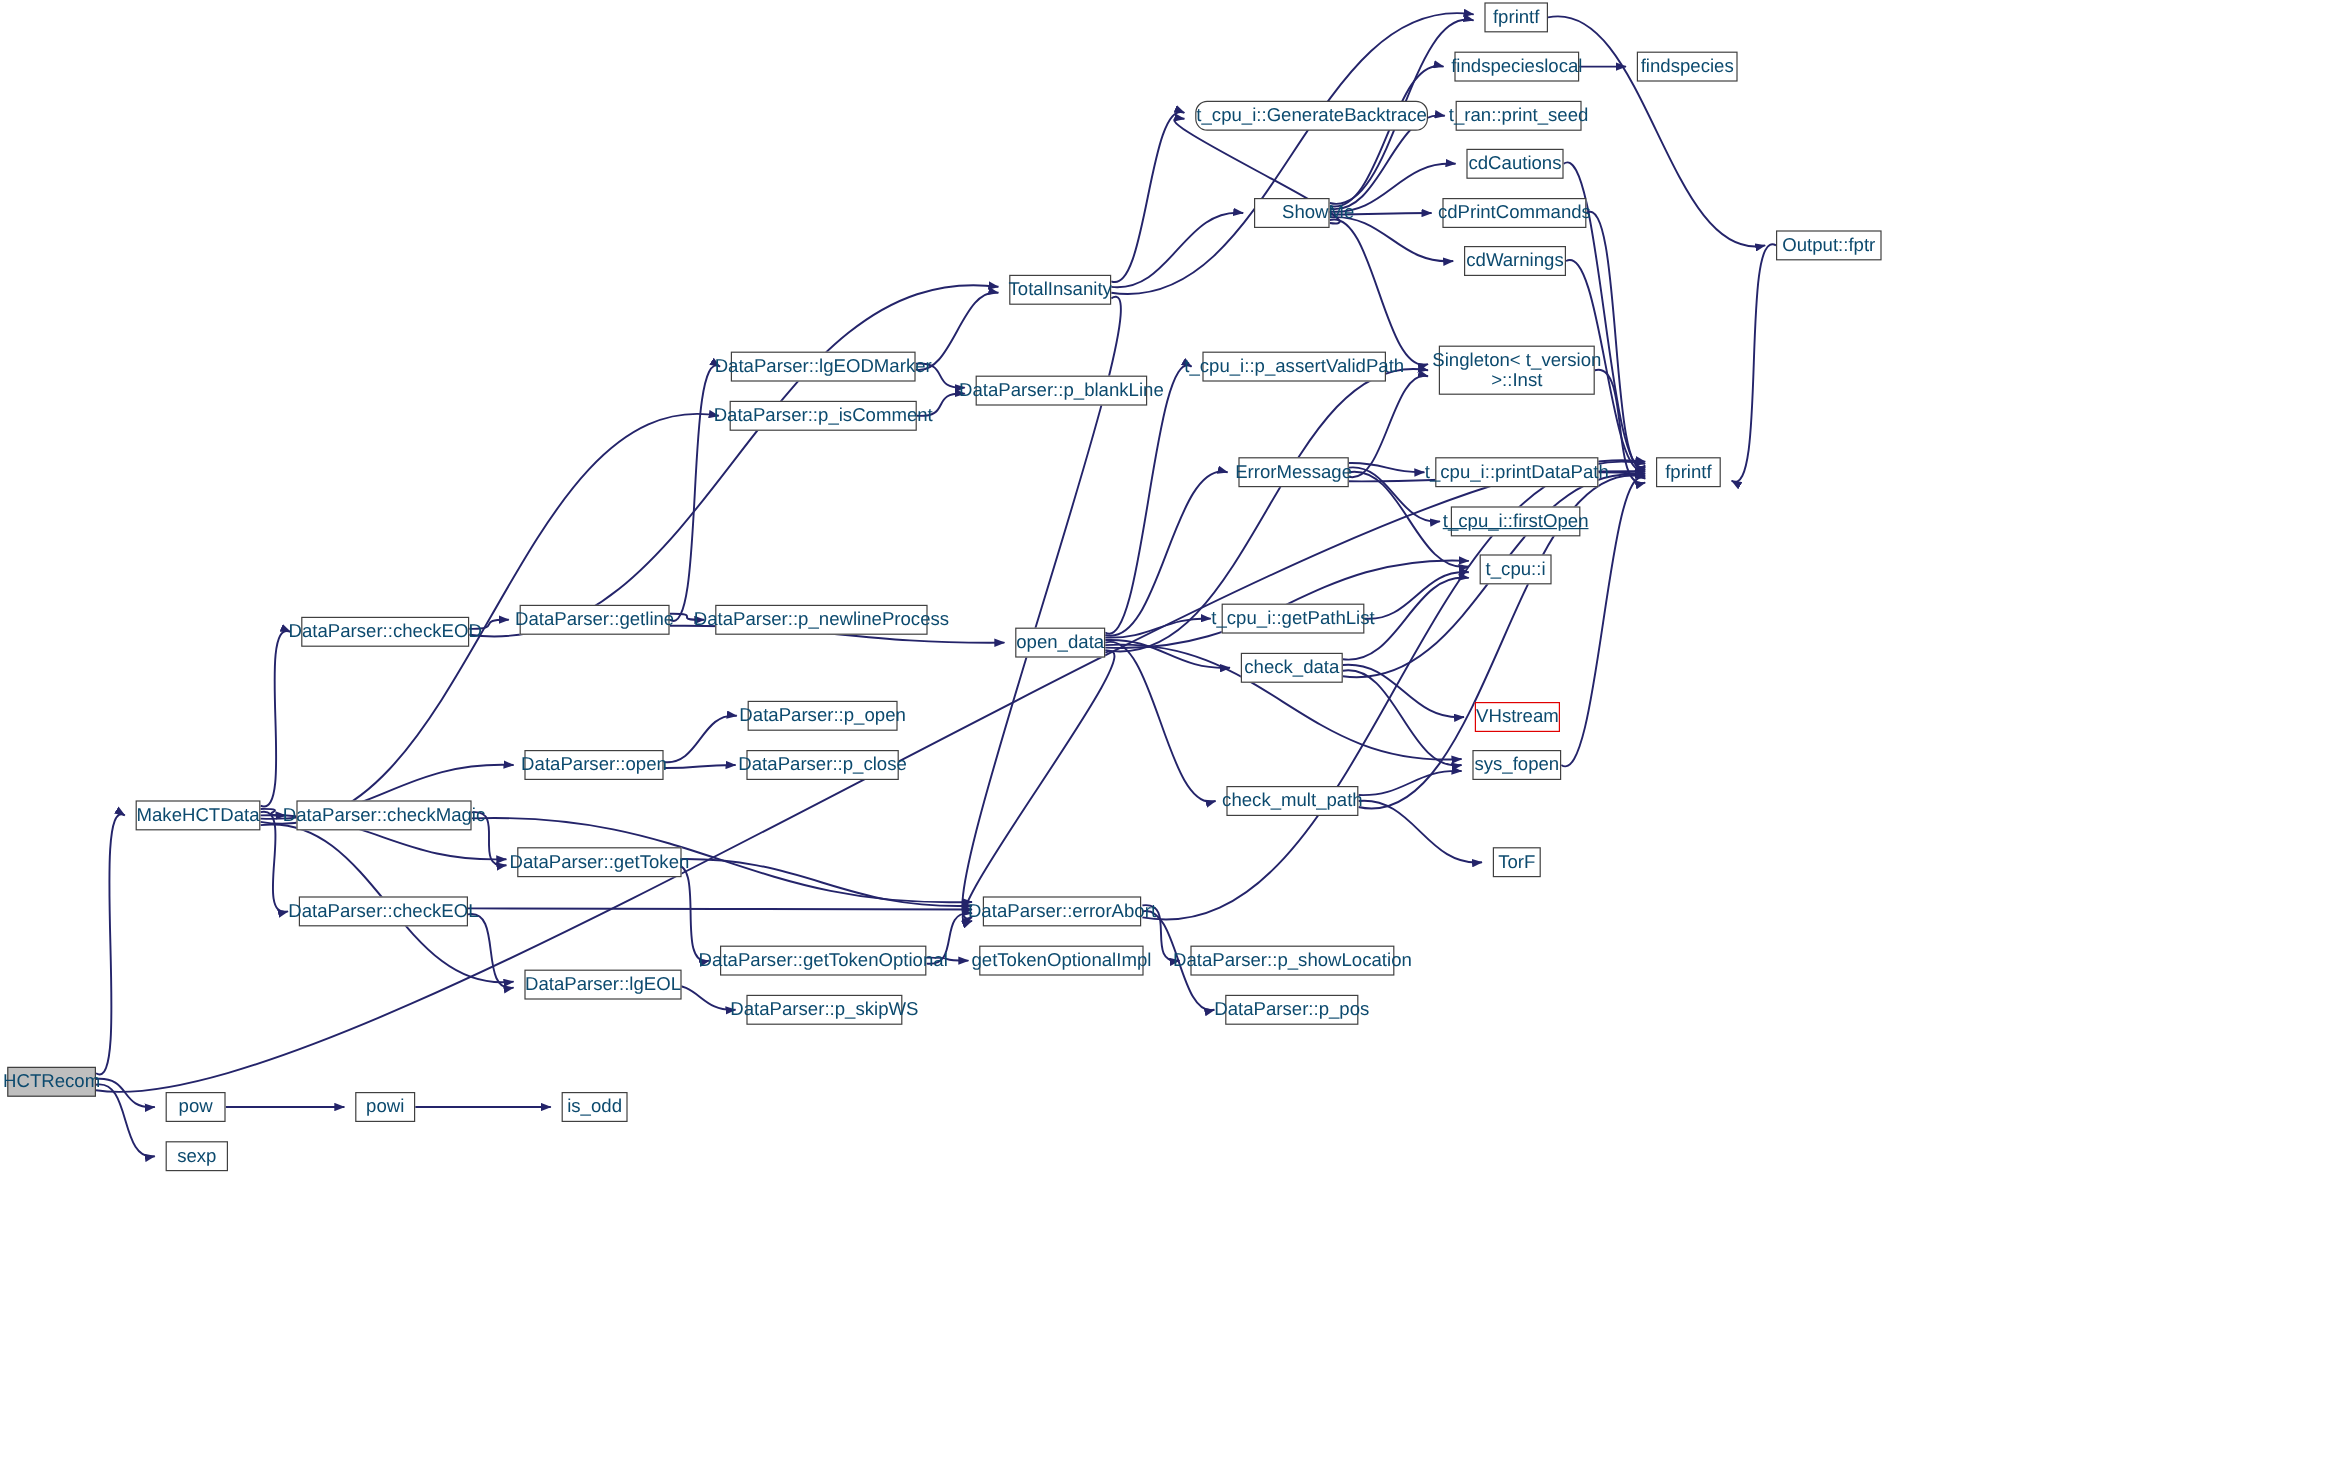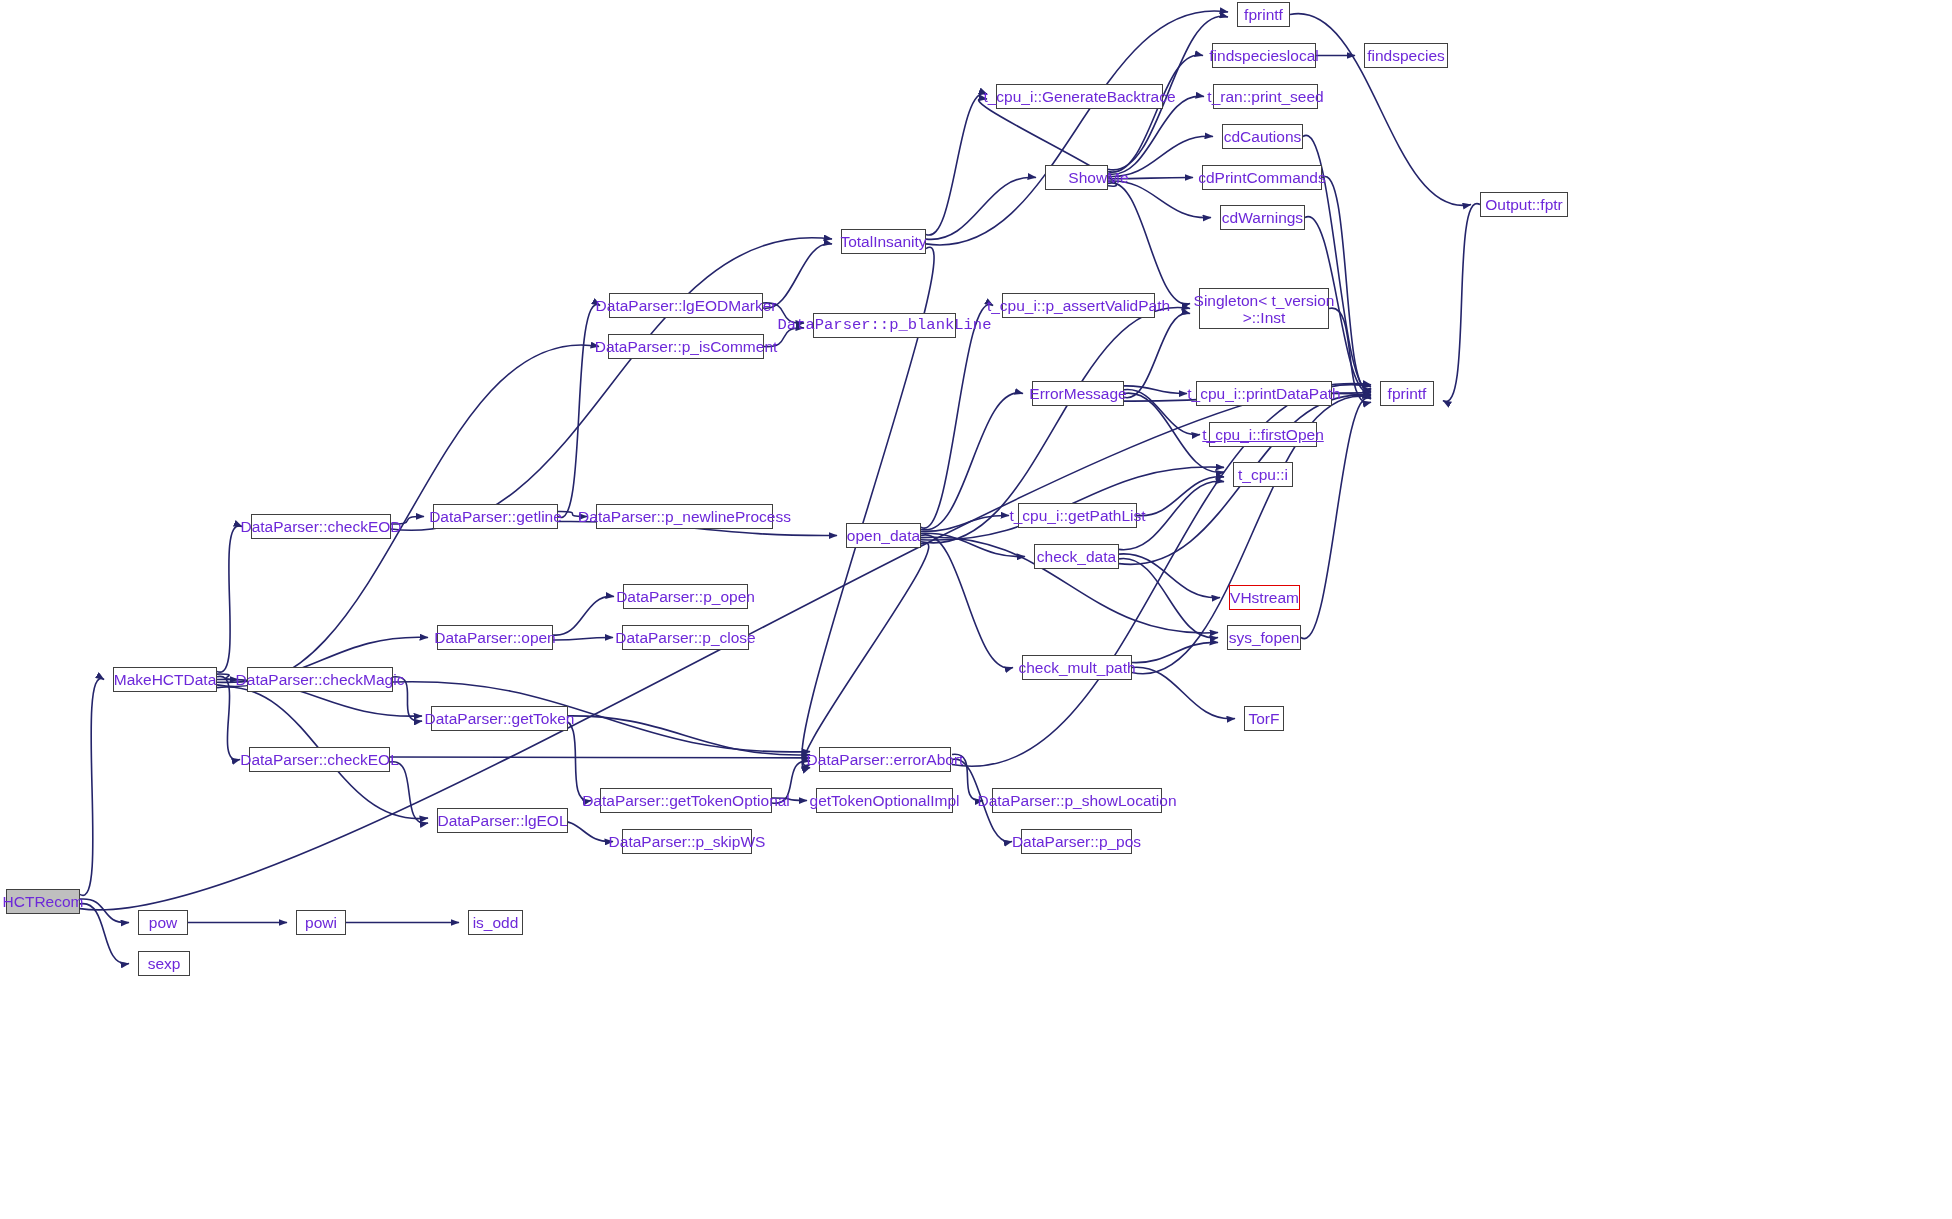--- a/index.html
+++ b/index.html
@@ -1,21 +1,21 @@
 <!DOCTYPE html>
 <html><head>
 <meta charset="utf-8">
 <style>
   html,body{margin:0;padding:0;background:#ffffff;}
   body{width:1952px;height:1219px;font-family:"Liberation Sans",sans-serif;overflow:hidden;}
   #graph{position:relative;width:1952px;height:1219px;}
   #edges{position:absolute;left:0;top:0;width:1952px;height:1219px;}
   .node{position:absolute;box-sizing:border-box;display:flex;align-items:center;
         justify-content:center;text-align:center;background:#ffffff;
-        border:1px solid #404040;color:#6d28d9;font-size:15.5px;line-height:17px;
+        border:1px solid #404040;color:#0c4a6e;font-size:15.5px;line-height:17px;
         white-space:pre;letter-spacing:0px;}
   .node.current{background:#bfbfbf;border-color:#404040;}
   .node.highlight{border-color:#e00000;border-width:1px;}
   .node .lbl{display:block;}
 </style>
 </head>
 <body>
 
 <div id="graph">
   <svg id="edges" viewBox="0 0 1952 1219" xmlns="http://www.w3.org/2000/svg">
@@ -119,26 +119,26 @@
       <div class="node" style="left: 437px; top: 625px; width: 116px; height: 25px;"><span class="lbl">DataParser::open</span></div>
       <div class="node" style="left: 431px; top: 706px; width: 137px; height: 25px;"><span class="lbl">DataParser::getToken</span></div>
       <div class="node" style="left: 437px; top: 808px; width: 131px; height: 25px;"><span class="lbl">DataParser::lgEOL</span></div>
       <div class="node" style="left: 609px; top: 293px; width: 154px; height: 25px;"><span class="lbl">DataParser::lgEODMarker</span></div>
       <div class="node" style="left: 608px; top: 334px; width: 156px; height: 25px;"><span class="lbl">DataParser::p_isComment</span></div>
       <div class="node" style="left: 596px; top: 504px; width: 177px; height: 25px;"><span class="lbl">DataParser::p_newlineProcess</span></div>
       <div class="node" style="left: 623px; top: 584px; width: 125px; height: 25px;"><span class="lbl">DataParser::p_open</span></div>
       <div class="node" style="left: 622px; top: 625px; width: 127px; height: 25px;"><span class="lbl">DataParser::p_close</span></div>
       <div class="node" style="left: 600px; top: 788px; width: 172px; height: 25px;"><span class="lbl">DataParser::getTokenOptional</span></div>
       <div class="node" style="left: 622px; top: 829px; width: 130px; height: 25px;"><span class="lbl">DataParser::p_skipWS</span></div>
-      <div class="node" style="left: 813px; top: 313px; width: 143px; height: 25px; font-family: Liberation Mono, monospace;"><span class="lbl">DataParser::p_blankLine</span></div>
+      <div class="node" style="left: 813px; top: 313px; width: 143px; height: 25px;"><span class="lbl">DataParser::p_blankLine</span></div>
       <div class="node" style="left: 841px; top: 229px; width: 85px; height: 25px;"><span class="lbl">TotalInsanity</span></div>
       <div class="node" style="left: 846px; top: 523px; width: 75px; height: 25px;"><span class="lbl">open_data</span></div>
       <div class="node" style="left: 819px; top: 747px; width: 132px; height: 25px;"><span class="lbl">DataParser::errorAbort</span></div>
       <div class="node" style="left: 816px; top: 788px; width: 137px; height: 25px;"><span class="lbl">getTokenOptionalImpl</span></div>
-      <div class="node" style="left: 996px; top: 84px; width: 167px; height: 25px;"><span class="lbl">t_cpu_i::GenerateBacktrace</span></div>
+      <div class="node" style="left: 996px; top: 84px; width: 194px; height: 25px; border-radius: 10px;"><span class="lbl">t_cpu_i::GenerateBacktrace</span></div>
       <div class="node" style="left: 1002px; top: 293px; width: 153px; height: 25px;"><span class="lbl">t_cpu_i::p_assertValidPath</span></div>
       <div class="node" style="left: 1032px; top: 381px; width: 92px; height: 25px;"><span class="lbl">ErrorMessage</span></div>
       <div class="node" style="left: 1018px; top: 503px; width: 119px; height: 25px;"><span class="lbl">t_cpu_i::getPathList</span></div>
       <div class="node" style="left: 1034px; top: 544px; width: 85px; height: 25px;"><span class="lbl">check_data</span></div>
       <div class="node" style="left: 1022px; top: 655px; width: 110px; height: 25px;"><span class="lbl">check_mult_path</span></div>
       <div class="node" style="left: 992px; top: 788px; width: 170px; height: 25px;"><span class="lbl">DataParser::p_showLocation</span></div>
       <div class="node" style="left: 1021px; top: 829px; width: 111px; height: 25px;"><span class="lbl">DataParser::p_pos</span></div>
       <div class="node" style="left: 1045px; top: 165px; width: 63px; height: 25px; padding-left: 44px;"><span class="lbl">ShowMe</span></div>
       <div class="node" style="left: 1212px; top: 43px; width: 104px; height: 25px;"><span class="lbl">findspecieslocal</span></div>
       <div class="node" style="left: 1213px; top: 84px; width: 105px; height: 25px;"><span class="lbl">t_ran::print_seed</span></div>

